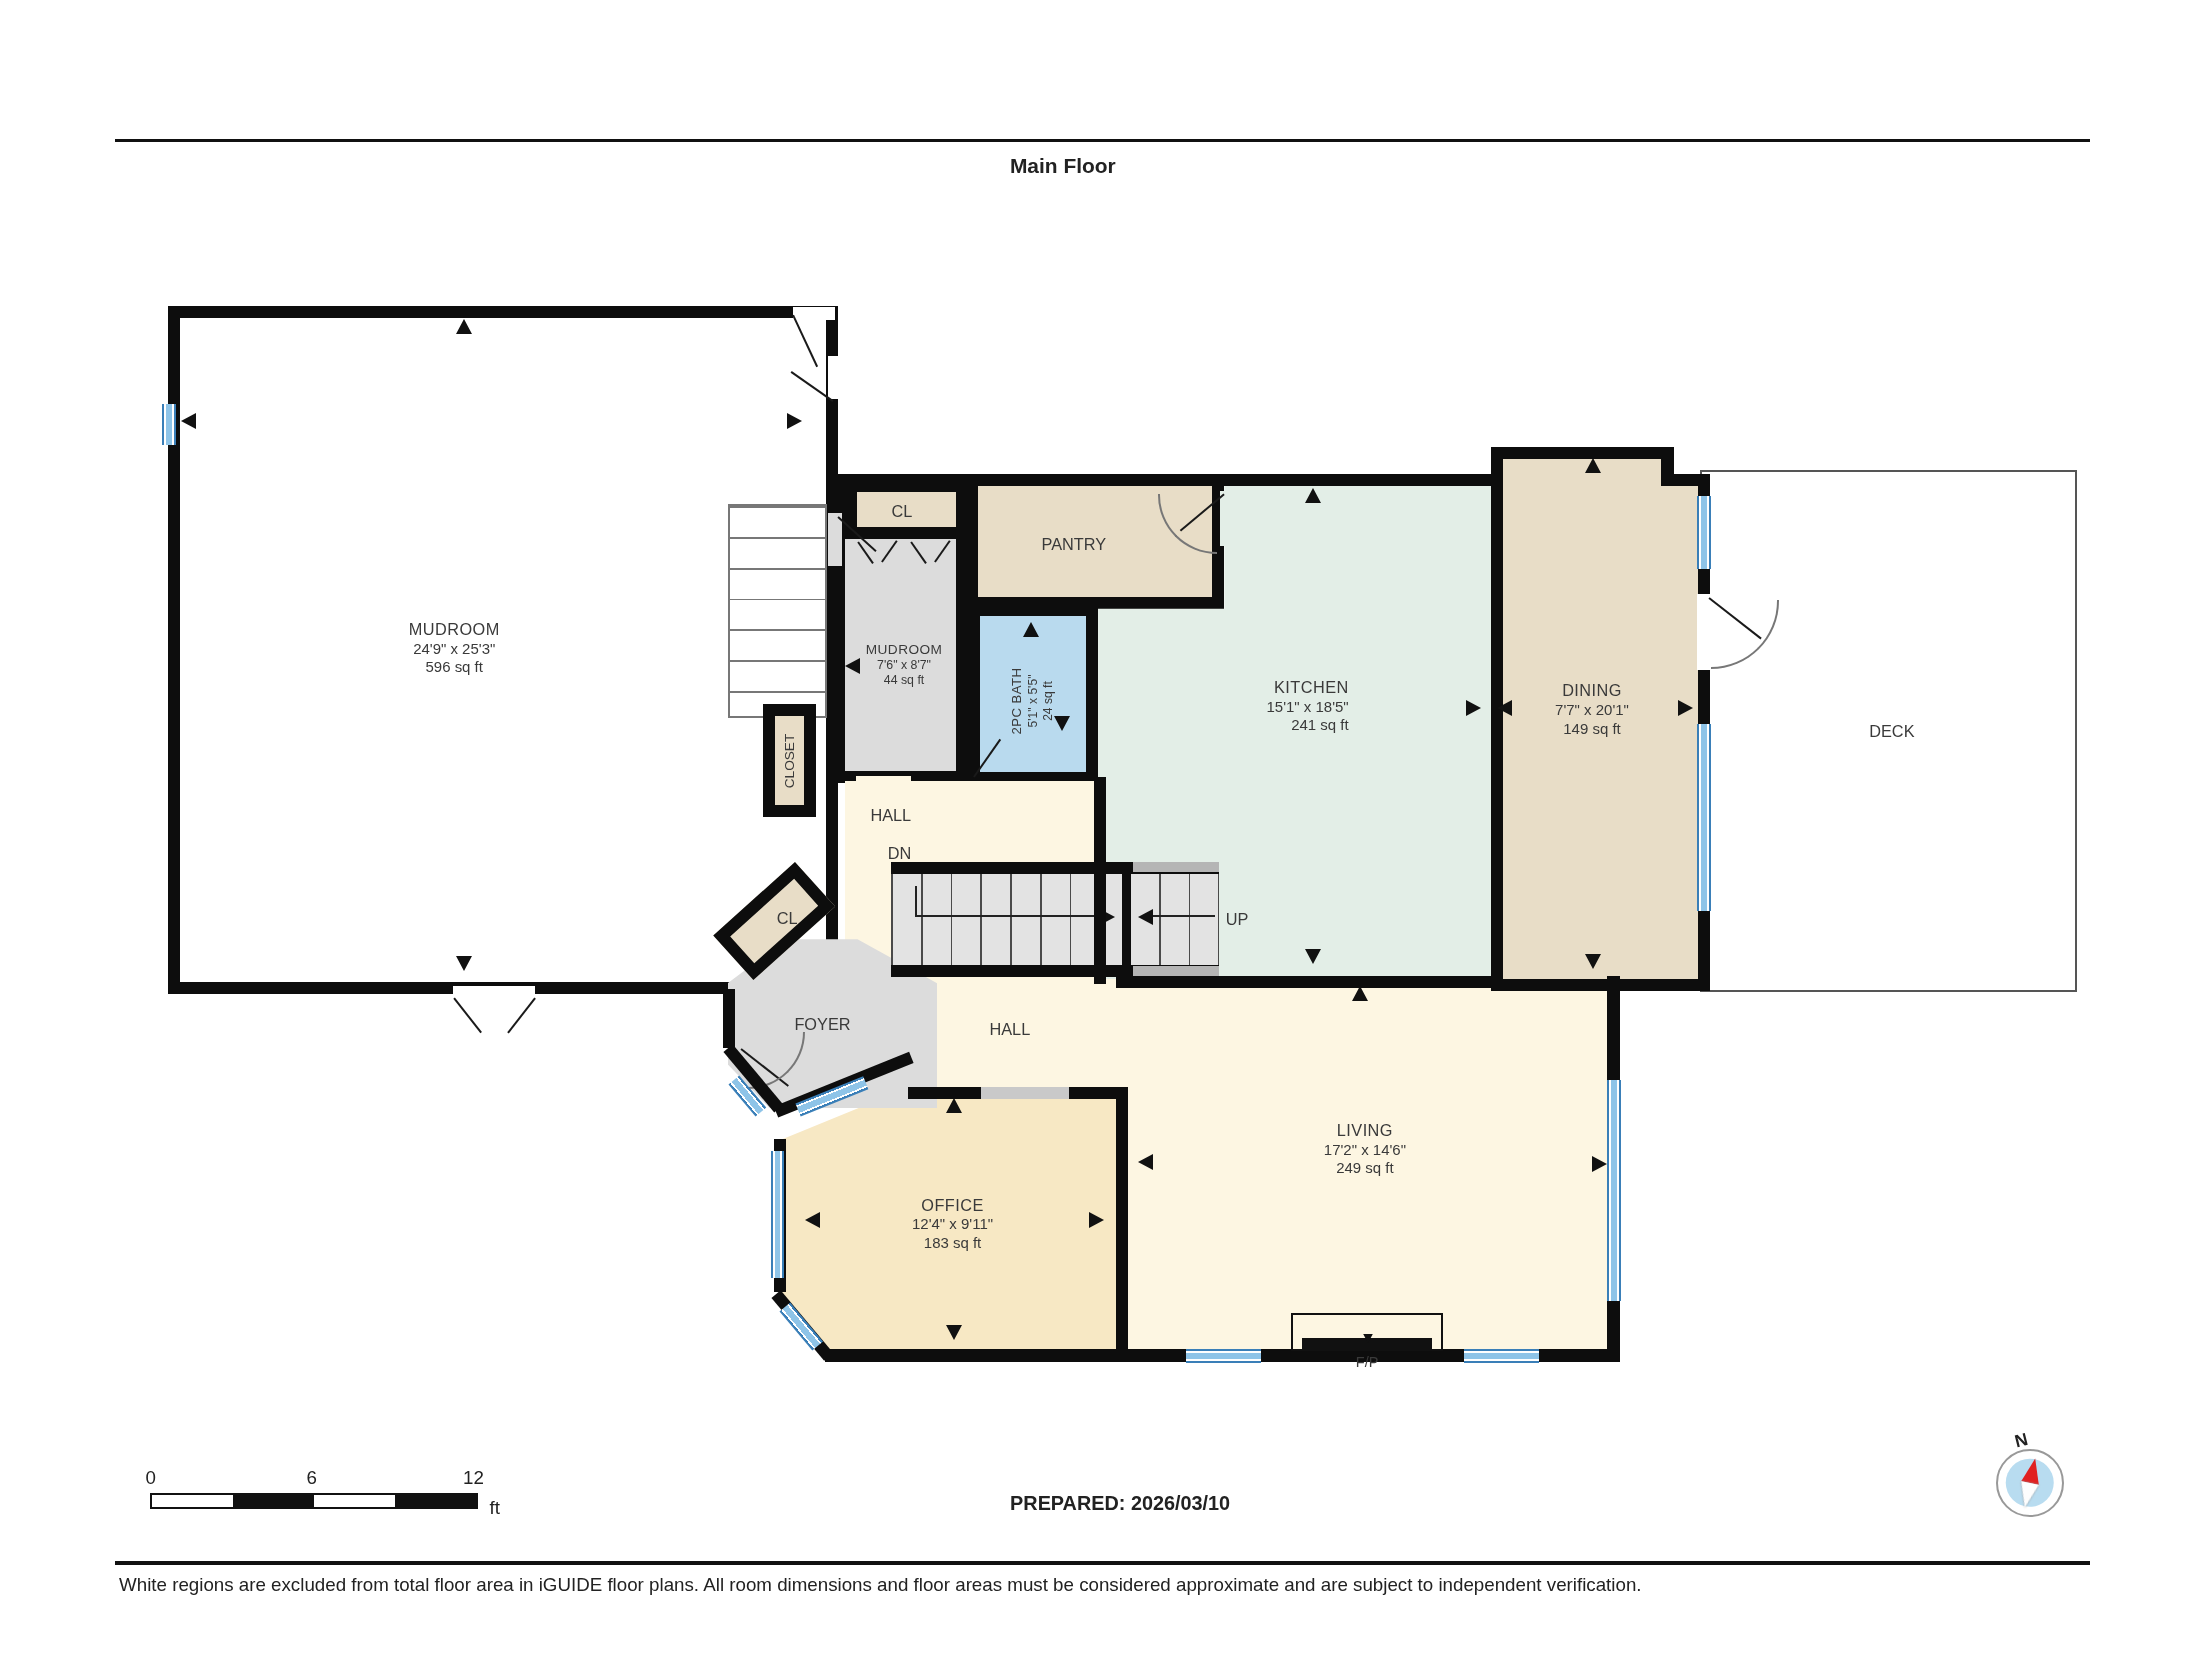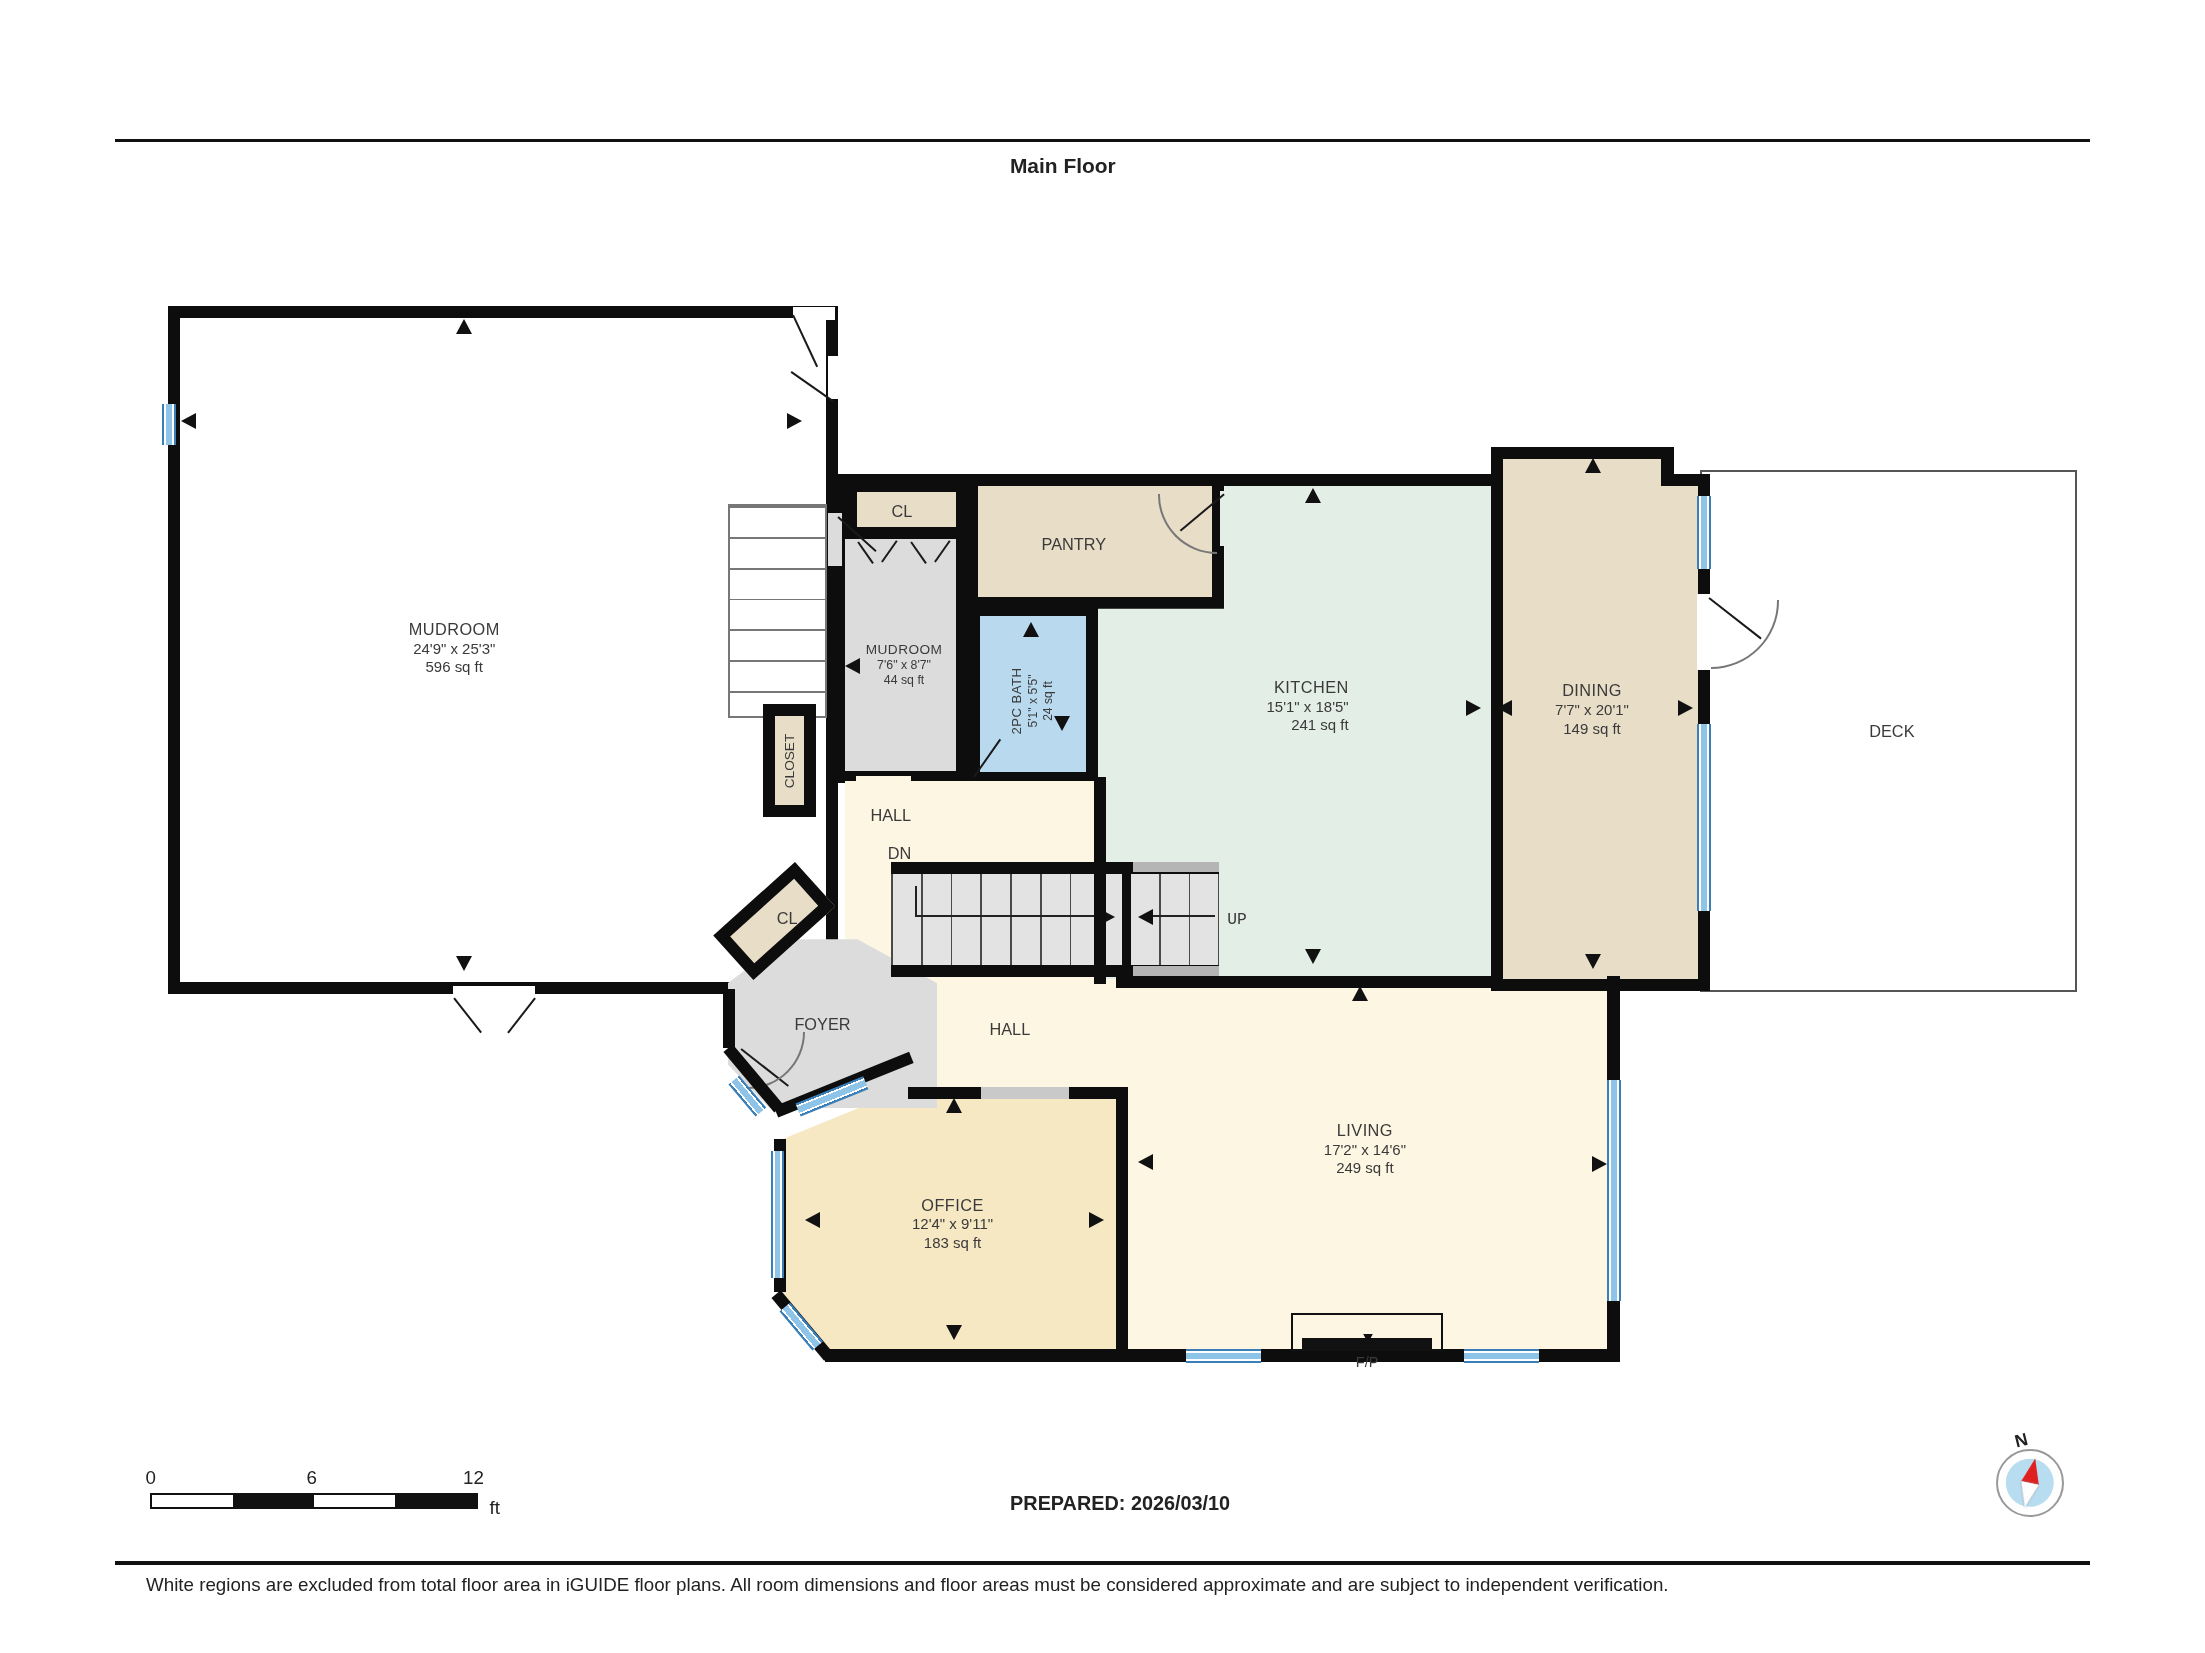--- a/index.html
+++ b/index.html
@@ -212,21 +212,21 @@
   </div>
 
   <div class="small-label" style="left:40.9%;top:30.9%;">CL</div>
   <div class="small-label" style="left:48.7%;top:32.9%;">PANTRY</div>
   <div class="small-label" style="left:35.8%;top:46.0%;transform:translate(-50%,-50%) rotate(-90deg);font-size:0.62vw;">CLOSET</div>
   <div class="small-label" style="left:40.4%;top:49.3%;">HALL</div>
   <div class="small-label" style="left:40.8%;top:51.6%;">DN</div>
   <div class="small-label" style="left:35.7%;top:55.5%;">CL</div>
   <div class="small-label" style="left:37.3%;top:61.9%;">FOYER</div>
   <div class="small-label" style="left:45.8%;top:62.2%;">HALL</div>
-  <div class="small-label" style="left:56.1%;top:55.6%;font-family:Liberation Mono, monospace;">UP</div>
+  <div class="small-label" style="left:56.1%;top:55.6%;">UP</div>
   <div class="small-label" style="left:85.8%;top:44.2%;">DECK</div>
 
   <div class="abs footer-text" style="left:6.6%;top:88.7%;">0</div>
   <div class="abs footer-text" style="left:13.9%;top:88.7%;">6</div>
   <div class="abs footer-text" style="left:21.0%;top:88.7%;">12</div>
   <div class="abs" style="left:6.8%;top:90.3%;width:14.9%;height:0.95%;border:0.12vw solid #111;box-sizing:border-box;display:flex;">
     <div class="scale-seg" style="width:25%;background:#fff;"></div>
     <div class="scale-seg" style="width:25%;background:#111;"></div>
     <div class="scale-seg" style="width:25%;background:#fff;"></div>
     <div class="scale-seg" style="width:25%;background:#111;"></div>
@@ -235,16 +235,16 @@
   <div class="abs footer-text" style="left:50.8%;top:90.2%;transform:translateX(-50%);font-weight:600;font-size:0.9vw;">PREPARED: 2026/03/10</div>
 
   <div class="abs" style="left:91.4%;top:86.5%;font-size:0.8vw;font-weight:bold;transform:rotate(-14deg);">N</div>
   <div class="abs" style="left:90.5%;top:87.6%;width:3.1vw;height:3.1vw;border:0.13vw solid #999;border-radius:50%;background:#fff;box-sizing:border-box;">
     <div style="position:absolute;left:50%;top:50%;width:2.2vw;height:2.2vw;transform:translate(-50%,-50%);border-radius:50%;background:#b8dcf0;"></div>
     <div style="position:absolute;left:50%;top:50%;transform:translate(-50%,-100%) rotate(12deg);transform-origin:center bottom;width:0;height:0;border-left:0.42vw solid transparent;border-right:0.42vw solid transparent;border-bottom:1.15vw solid #e02020;"></div>
     <div style="position:absolute;left:50%;top:50%;transform:translate(-50%,0) rotate(12deg);transform-origin:center top;width:0;height:0;border-left:0.42vw solid transparent;border-right:0.42vw solid transparent;border-top:1.15vw solid #fdfdfd;filter:drop-shadow(0 0 0.05vw #999);"></div>
   </div>
 
   <div class="divider" style="top:94.4%;"></div>
-  <div class="abs footer-text" style="left:5.4%;top:95.2%;width:89%;margin-left:27px;">White regions are excluded from total floor area in iGUIDE floor plans. All room dimensions and floor areas must be considered approximate and are subject to independent verification.</div>
+  <div class="abs footer-text" style="left:5.4%;top:95.2%;width:89%;">White regions are excluded from total floor area in iGUIDE floor plans. All room dimensions and floor areas must be considered approximate and are subject to independent verification.</div>
 
 </div>
 
 
 </body></html>

